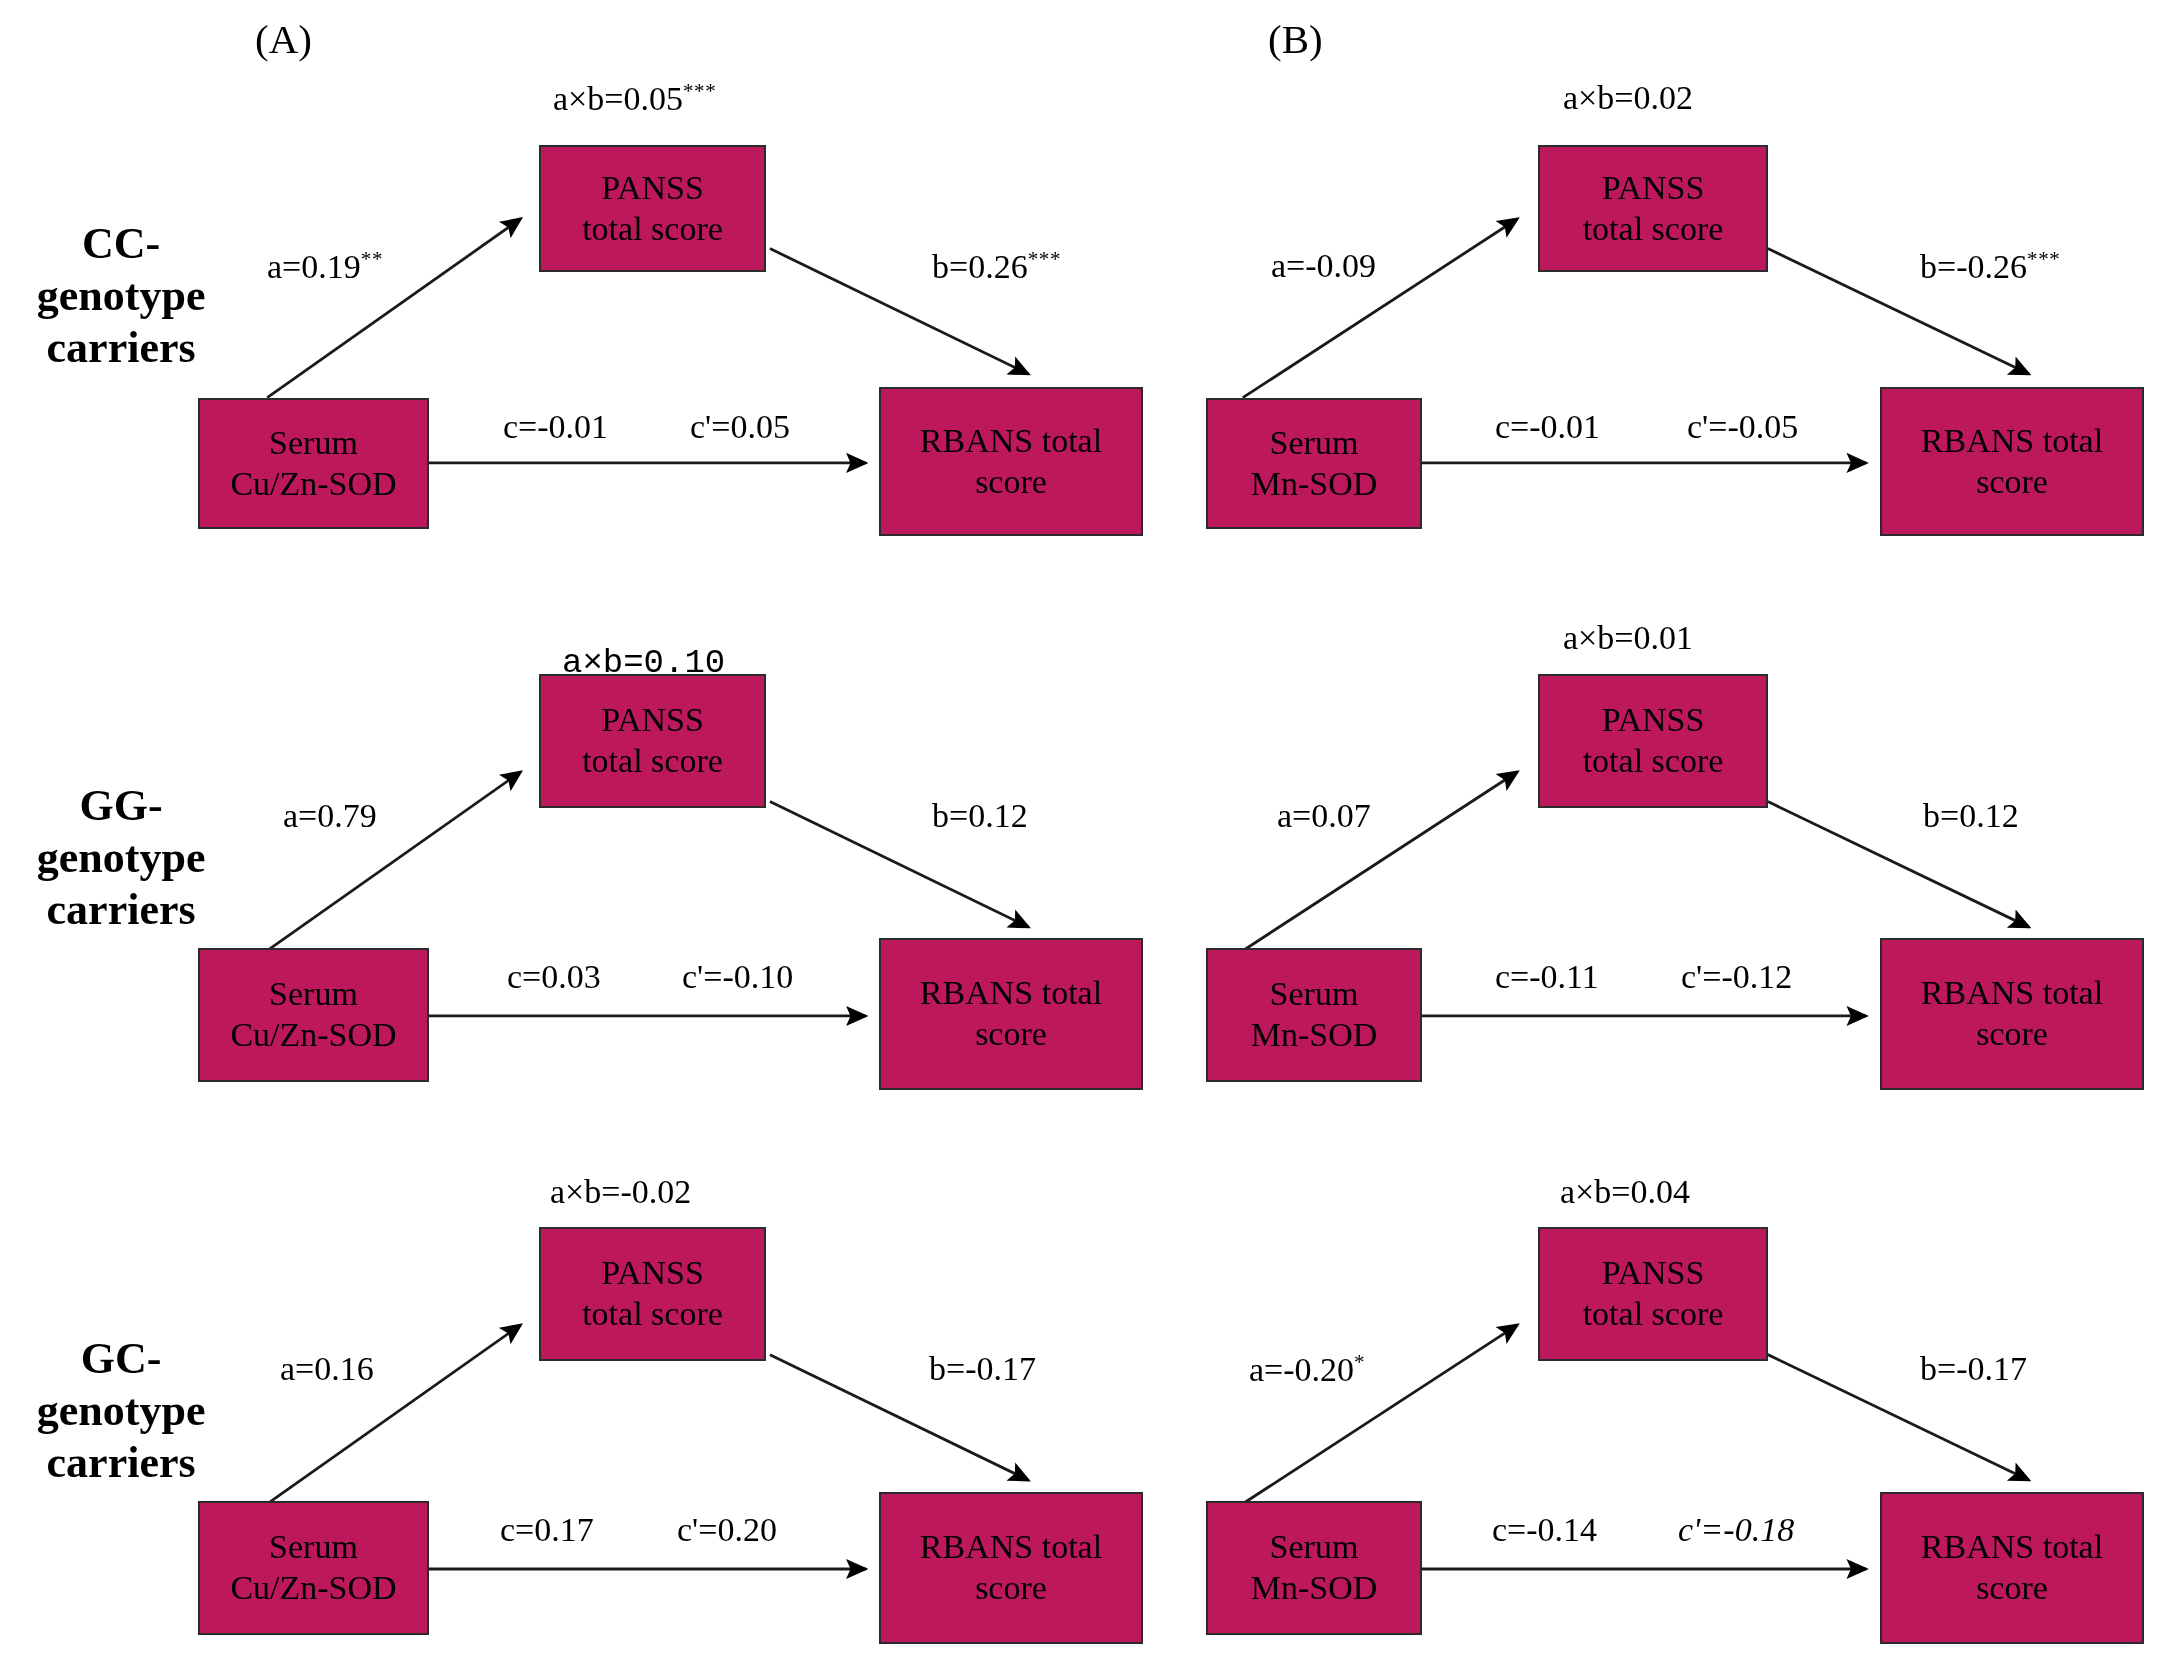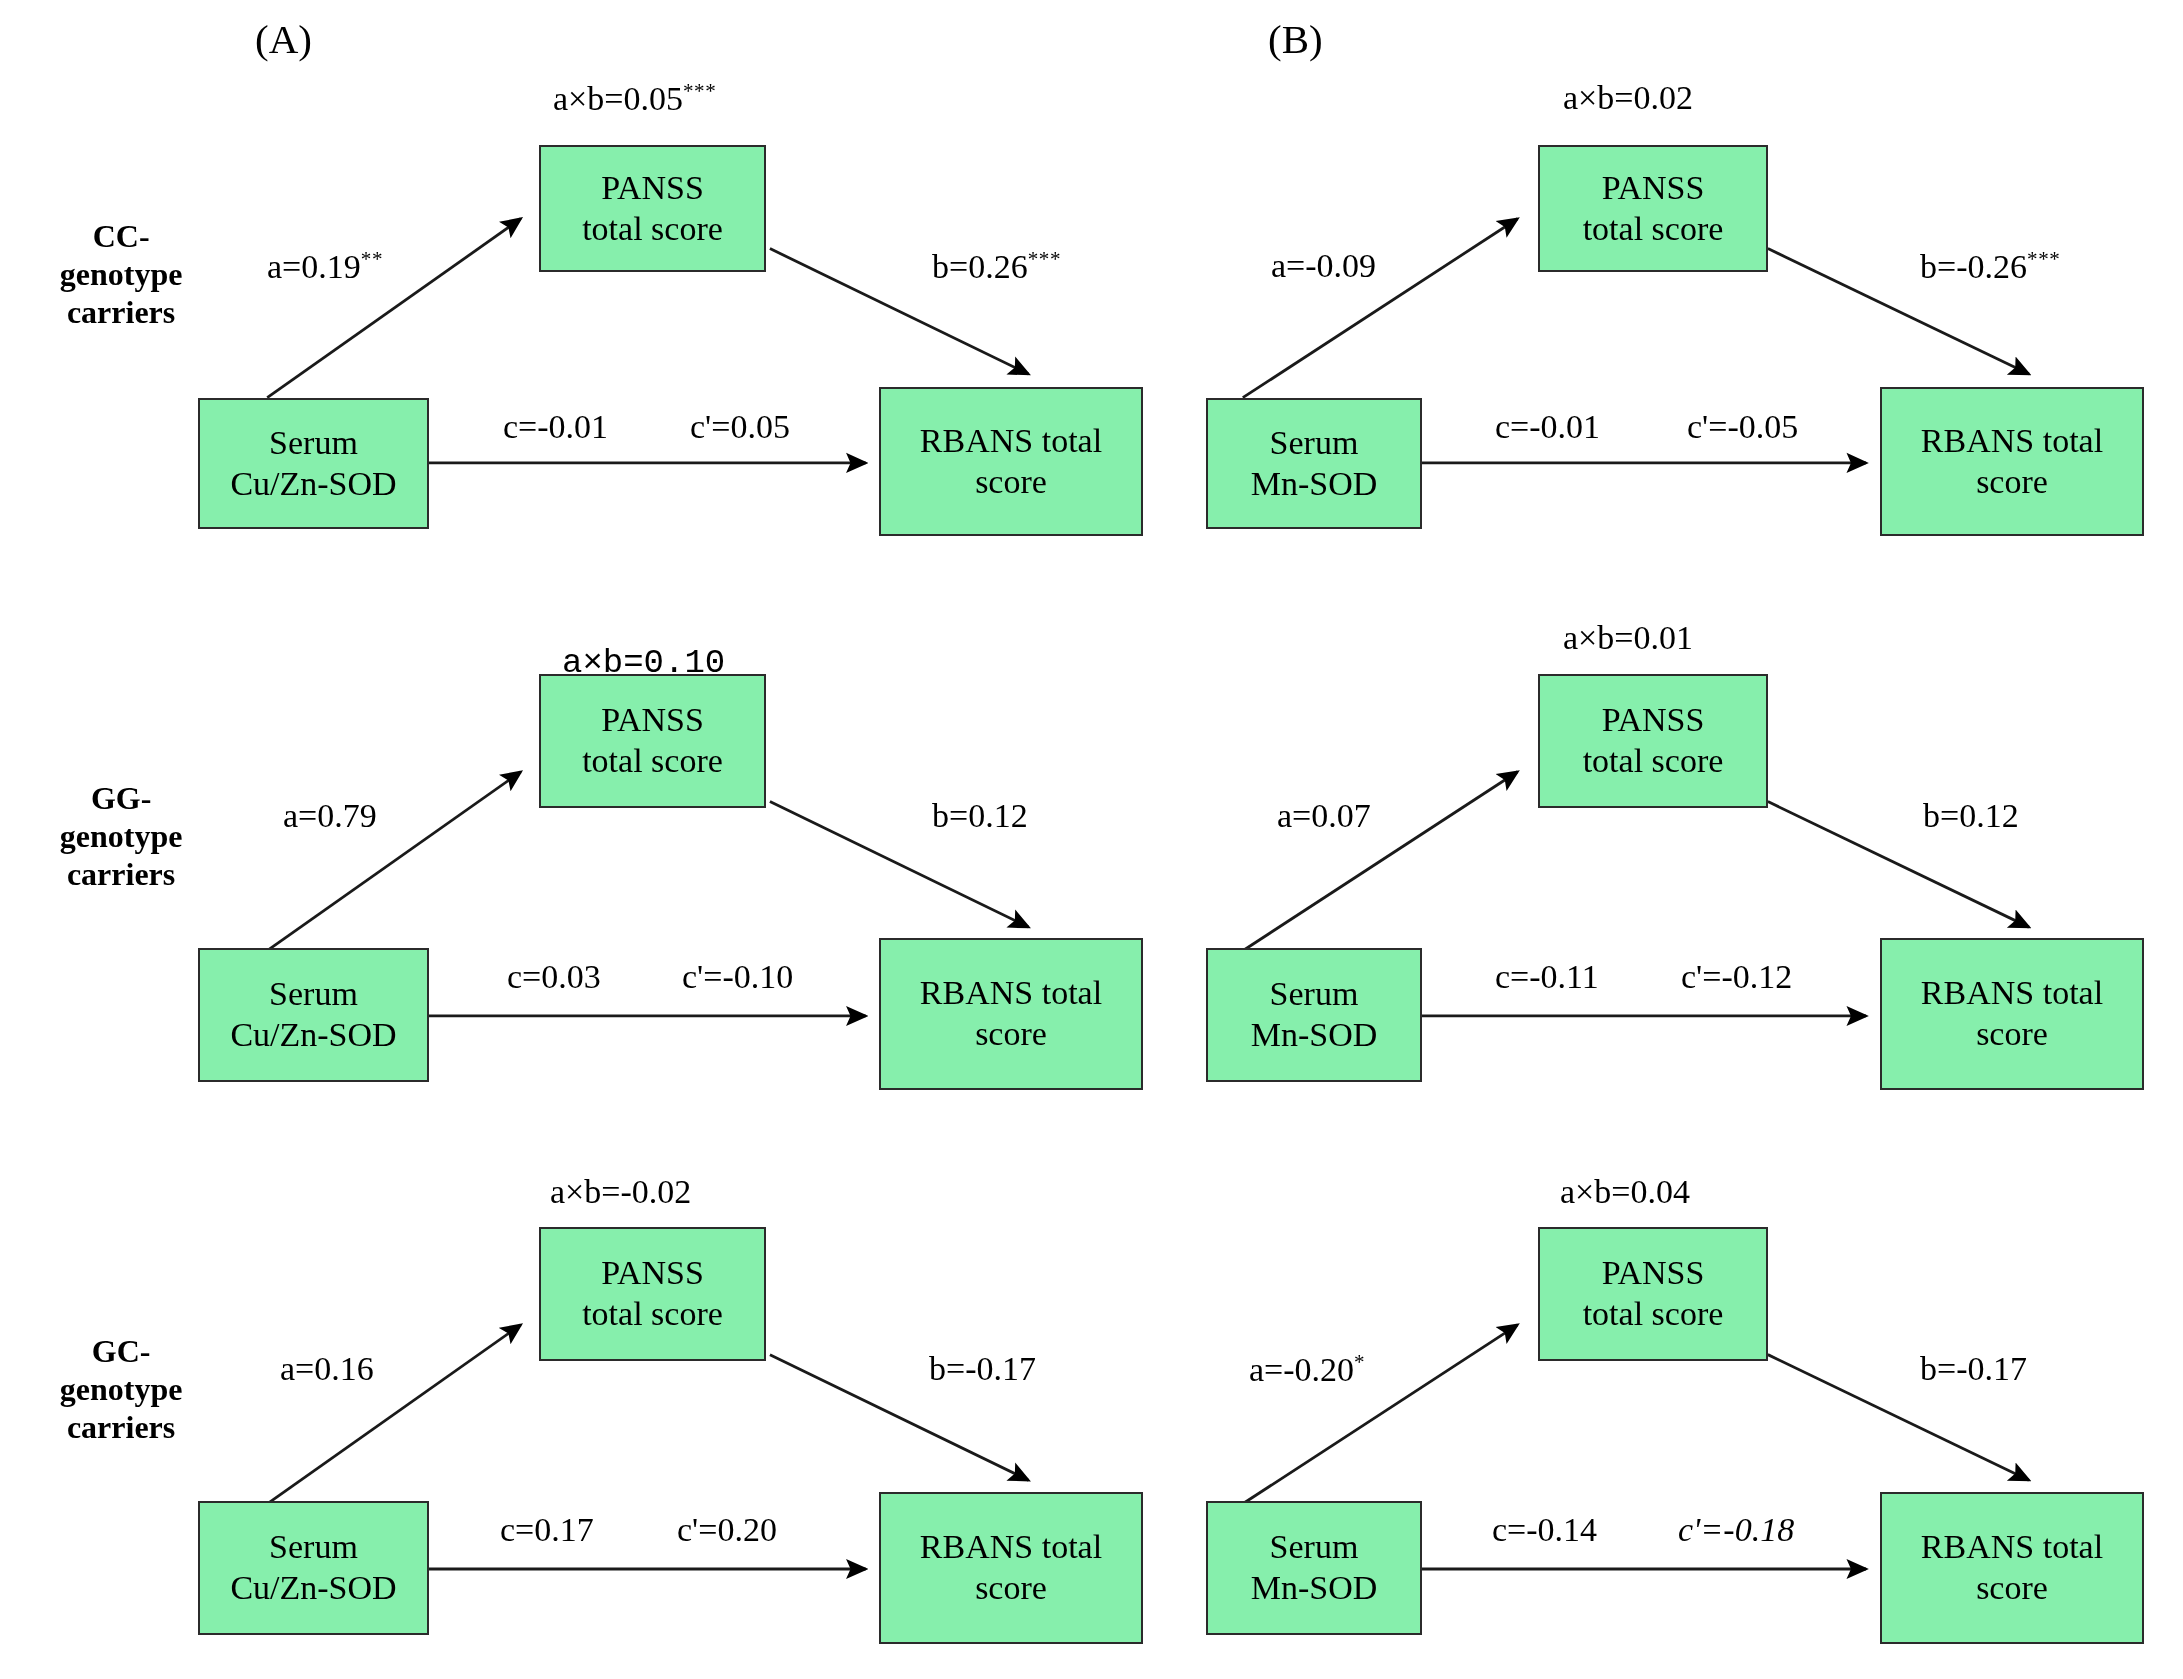--- a/index.html
+++ b/index.html
@@ -18,30 +18,30 @@
     font-family:"Liberation Serif","DejaVu Serif",serif;
     font-weight:400;
     line-height:1;
     white-space:nowrap;
   }
 
   .row-label{
     position:absolute;
     width:205px;
     text-align:center;
-    font-size:32px;
+    font-size:44px;
     font-weight:bold;
     line-height:1.18;
     font-family:"Liberation Serif","DejaVu Serif",serif;
   }
 
   .node{
     position:absolute;
     border:2.5px solid #2b2b2b;
-    background:#86efac;
+    background:#be185d;
     box-sizing:border-box;
     display:flex;
     align-items:center;
     justify-content:center;
     text-align:center;
     font-size:34px;
     line-height:1.2;
     font-family:"Liberation Serif","DejaVu Serif",serif;
     z-index:3;
   }

